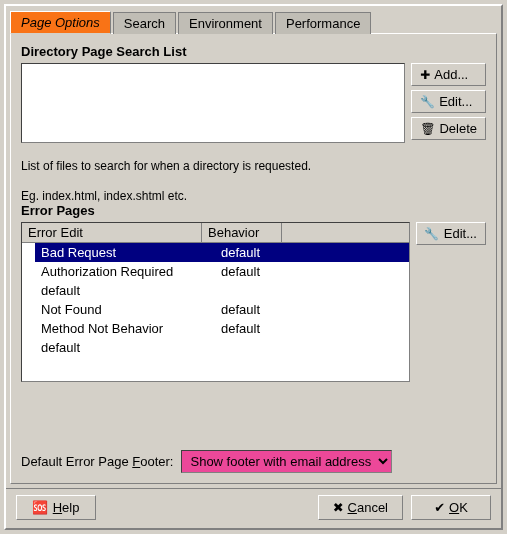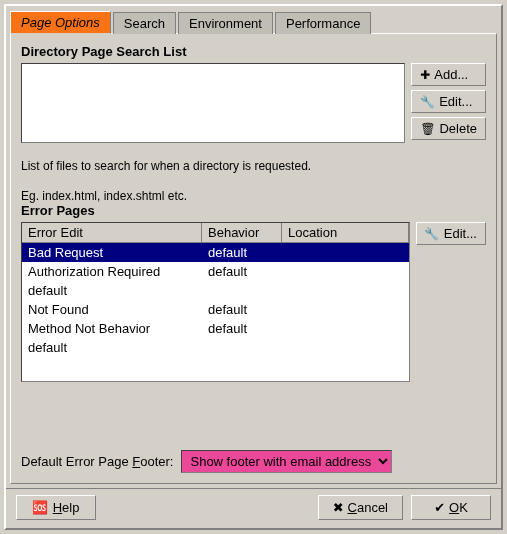--- a/index.html
+++ b/index.html
@@ -152,20 +152,21 @@
       border-right: 1px solid #808080;
       font-weight: normal;
       font-size: 13px;
     }
     .col-code { width: 180px; }
     .col-behavior { width: 80px; }
     .col-location { flex: 1; }
     .error-table-body {
       flex: 1;
       overflow-y: auto;
+      padding-left: 13px;
     }
     .error-row {
       display: flex;
       flex-direction: row;
       cursor: pointer;
       padding: 1px 0;
     }
     .error-row.selected {
       background: #000080;
       color: white;
@@ -281,21 +282,20 @@
       <div class="dir-help-text">Eg. index.html, index.shtml etc.</div>
     </div>
 
     <div class="error-section">
       <div class="section-title">Error Pages</div>
       <div class="error-table-row">
         <div class="error-table-container">
           <div class="error-table-header">
             <div class="col col-code">Error Edit</div>
             <div class="col col-behavior">Behavior</div>
-            <div class="col col-location">Location</div>
           </div>
           <div class="error-table-body">
           <div class="error-row selected">
                 <div class="col col-code">Bad Request</div>
                 <div class="col col-behavior">default</div>
                 <div class="col col-location"></div>
               </div>
               <div class="error-row">
                 <div class="col col-code">Authorization Required</div>
                 <div class="col col-behavior">default</div>

